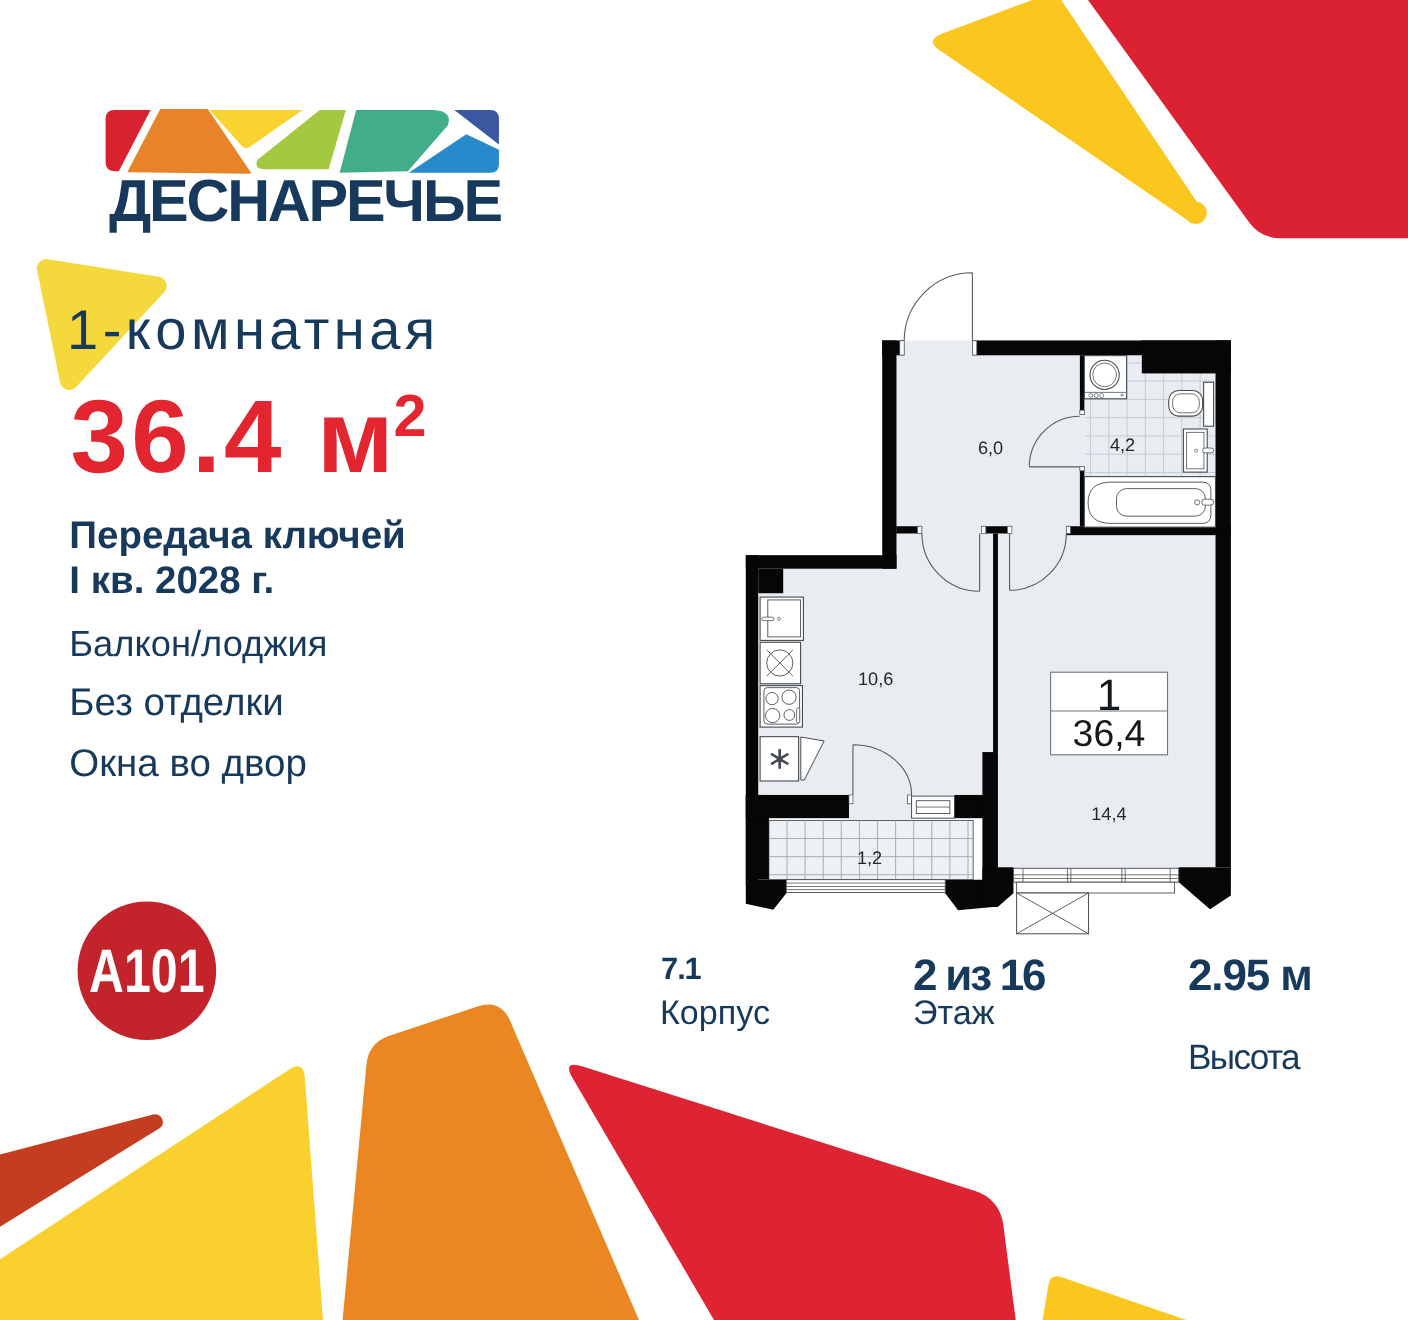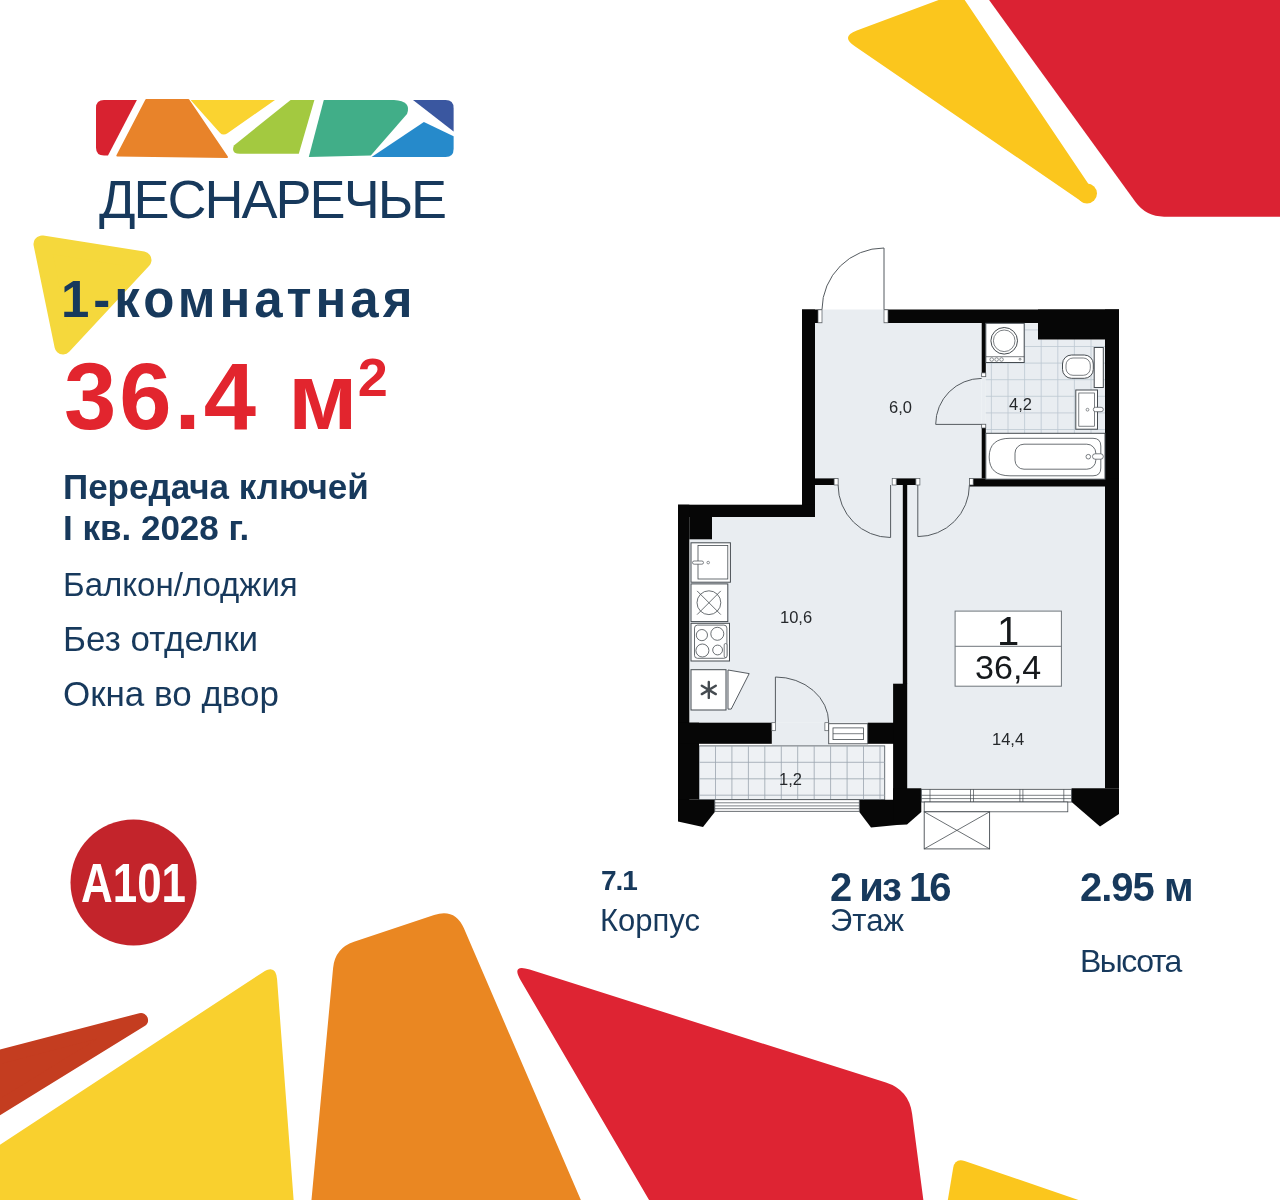--- a/index.html
+++ b/index.html
@@ -45,23 +45,23 @@
     <path d="M 194.6 0 L 218.4 0 L 202.8 53.8 L 143.8 53.8 Q 134.8 53.8 137.9 45.4 Z" fill="#A3C940"></path>
 
     <path d="M 227.8 0 L 298 0 Q 316 1 311 14 L 274.8 55.6 L 212.8 57 Z" fill="#41AE88"></path>
 
     <path d="M 317 0 L 349.6 0 Q 357.6 0 357.6 8 L 357.6 31.4 Z" fill="#3A57A0"></path>
 
     <path d="M 327.9 22 L 357.6 36.2 L 357.6 49 Q 357.6 57 349.6 57 L 275.6 57 Z" fill="#268ACB"></path>
   </g>
 </svg>
 
-<div class="abs navy" style="left:99px;top:152px;font-size:54px;font-weight:normal;letter-spacing:-2px;margin-top:16px;">ДЕСНАРЕЧЬЕ</div>
-
-<div class="abs navy" style="left:61px;top:270px;font-size:51px;font-weight:700;letter-spacing:4px;text-align:right;">1-комнатная</div>
+<div class="abs navy" style="left:99px;top:152px;font-size:54px;font-weight:bold;letter-spacing:-2px;">ДЕСНАРЕЧЬЕ</div>
+
+<div class="abs navy" style="left:61px;top:270px;font-size:51px;font-weight:400;letter-spacing:4px;text-align:right;">1-комнатная</div>
 
 <div class="abs" style="left:64px;top:343px;font-size:94px;font-weight:bold;color:#E2252E;letter-spacing:3px;text-align:center;">36.4 <span style="letter-spacing:0">м</span><span style="font-size:54px;vertical-align:33px;letter-spacing:0">2</span></div>
 
 <div class="abs navy" style="left:63px;top:466px;font-size:35px;line-height:41px;font-weight:bold;">Передача ключей<br>I кв. 2028 г.</div>
 
 <div class="abs navy" style="left:63px;top:566px;font-size:33px;">Балкон/лоджия</div>
 
 <div class="abs navy" style="left:63px;top:619px;font-size:35px;">Без отделки</div>
 
 <div class="abs navy" style="left:63px;top:674px;font-size:35px;">Окна во двор</div>

